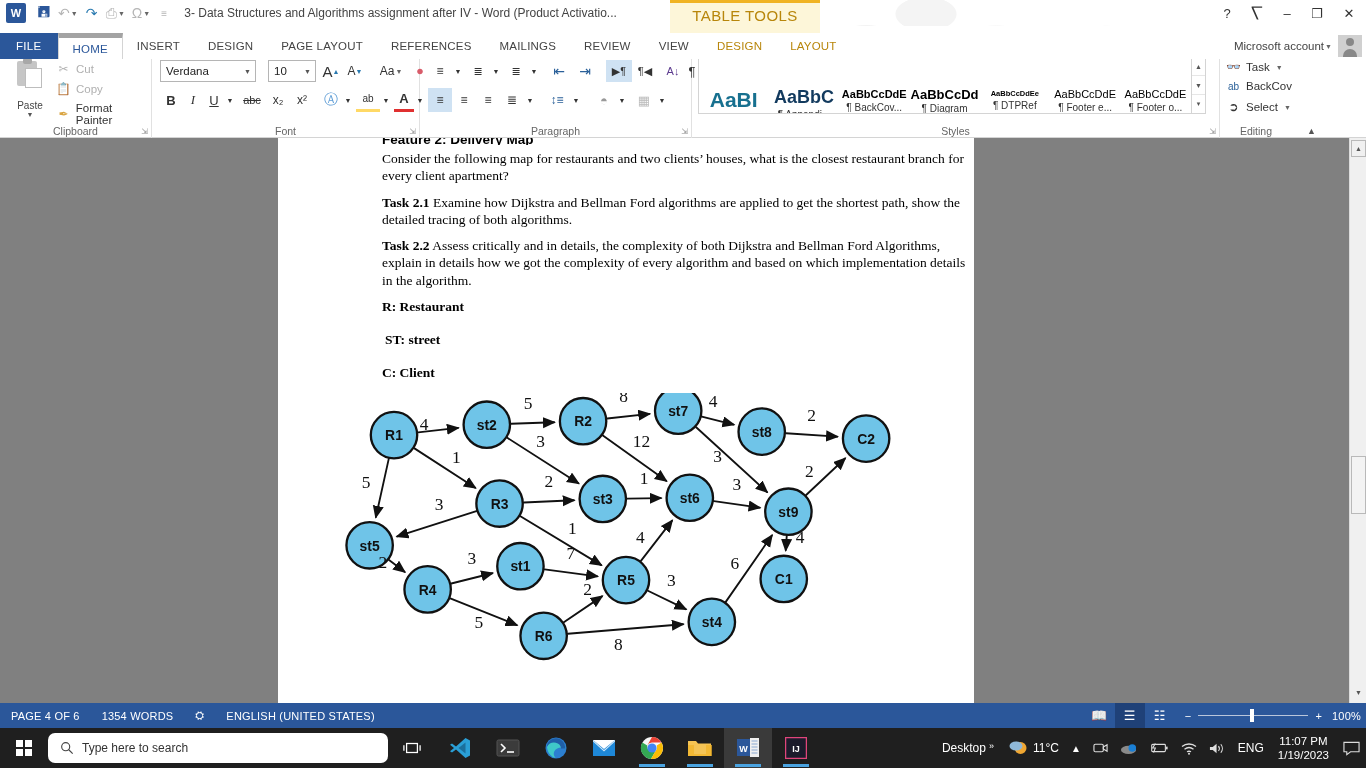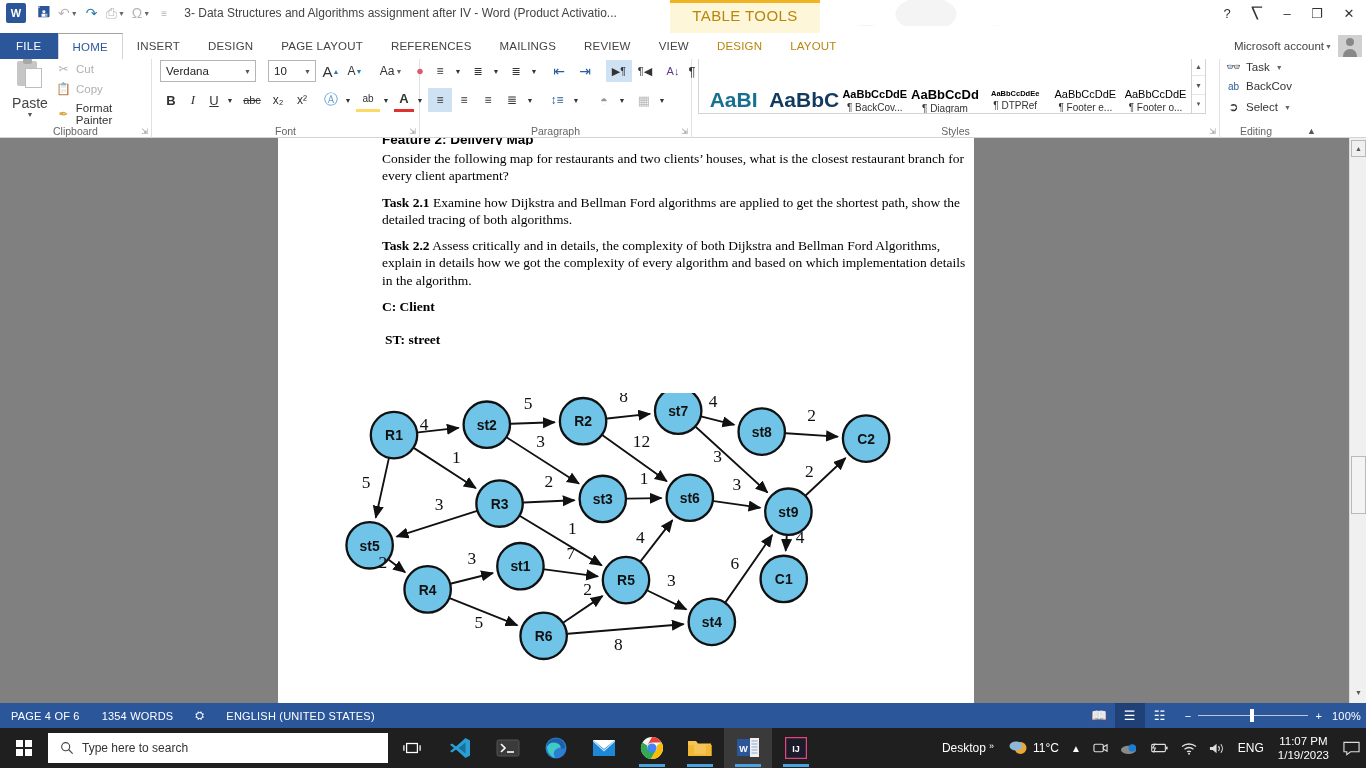--- a/index.html
+++ b/index.html
@@ -77,21 +77,21 @@
     margin-top: 7px;
   }
   .tab-file {
     background: #2b579a; color: #fff; padding: 0 16px;
     display: flex; align-items: center; font-size: 11.5px; letter-spacing: .3px;
   }
   .tab {
     padding: 0 14px; display: flex; align-items: center;
     font-size: 11.5px; color: #444; letter-spacing: .2px;
   }
-  .tab.active { color: #2b579a; background: #fff; border-top: 1px solid #a3a3a3;
+  .tab.active { color: #2b579a; background: #fff; border-top: 5px solid #a3a3a3;
     border-left: 1px solid #d4d4d4; border-right: 1px solid #d4d4d4; }
   .tab.tt { color: #b8860b; }
   .acct {
     position: absolute; right: 34px; top: 0; height: 26px;
     display: flex; align-items: center; font-size: 11.5px; color: #444;
   }
   .avatar {
     position: absolute; right: 4px; top: 2px; width: 24px; height: 22px;
     background: #d0d0d0;
     display: flex; align-items: flex-end; justify-content: center;
@@ -135,21 +135,21 @@
     background: #c6c6c6; border-radius: 2px;
   }
   .clipboard-glyph .clip {
     position: absolute; left: 6px; top: 0; width: 9px; height: 6px;
     background: #a8a8a8; border-radius: 2px;
   }
   .clipboard-glyph .page {
     position: absolute; left: 8px; top: 10px; width: 17px; height: 20px;
     background: #fff; border: 1px solid #bdbdbd;
   }
-  .paste-label { font-size: 14px; color: #444; margin-top: 12px; }
+  .paste-label { font-size: 10px; color: #444; margin-top: 12px; }
   .paste-caret { font-size: 7px; color: #555; }
   .clip-item {
     position: absolute; left: 56px; display: flex; align-items: center;
     gap: 5px; font-size: 11.5px; color: #b0b0b0;
   }
   .clip-item.enabled { color: #333; }
   .ci-icon { width: 15px; text-align: center; font-size: 12px; }
 
   
   .g-font { width: 268px; }
@@ -293,21 +293,21 @@
     width: 48px; height: 40px; display: flex; align-items: center; justify-content: center;
   }
   .win-logo {
     width: 16px; height: 16px;
     display: grid; grid-template-columns: 1fr 1fr; grid-template-rows: 1fr 1fr; gap: 2px;
   }
   .win-logo i { background: #fff; display: block; }
   .search-box {
     width: 340px; height: 30px; background: #fff;
     display: flex; align-items: center; gap: 8px; padding: 0 12px;
-    color: #333; font-size: 12px;
+    color: #333; font-size: 12px; border-radius: 7px;
   }
   .tb-icon {
     width: 48px; height: 40px; display: flex; align-items: center; justify-content: center;
     position: relative;
   }
   .tb-icon.running::after {
     content: ''; position: absolute; bottom: 1px; left: 11px; width: 26px; height: 3px;
     background: #4aa3e0;
   }
   .tb-icon.active { background: #3a3a3a; }
@@ -543,21 +543,21 @@
     <div class="rgroup-dialog">⇲</div>
   </div>
 
   <div class="rgroup g-styles">
     <div class="styles-gallery">
       <div class="style-item">
         <div class="style-prev" style="font-size:21px;font-weight:bold;color:#17708f">AaBI</div>
         <div class="style-name">¶ Appendix</div>
       </div>
       <div class="style-item">
-        <div class="style-prev" style="font-size:21px;font-weight:bold;color:#123a5e">AaBbC</div>
+        <div class="style-prev" style="font-size:18px;font-weight:bold;color:#123a5e">AaBbC</div>
         <div class="style-name">¶ Appendi...</div>
       </div>
       <div class="style-item">
         <div class="style-prev" style="font-size:11px;font-weight:bold">AaBbCcDdE</div>
         <div class="style-name">¶ BackCov...</div>
       </div>
       <div class="style-item">
         <div class="style-prev" style="font-size:13px;font-weight:bold">AaBbCcDd</div>
         <div class="style-name">¶ Diagram</div>
       </div>
@@ -609,22 +609,23 @@
     <div class="clipped-head">Feature 2: Delivery Map</div>
 
     <div class="doc-body" style="top:12px">
       <div class="p">Consider the following map for restaurants and two clients’ houses, what is the closest restaurant branch for every client apartment?</div>
       <div class="p">
         <span class="b">Task 2.1</span><span> Examine how Dijkstra and Bellman Ford algorithms are applied to get the shortest path, show the detailed tracing of both algorithms.</span>
       </div>
       <div class="p">
         <span class="b">Task 2.2</span><span> Assess critically and in details, the complexity of both Dijkstra and Bellman Ford Algorithms, explain in details how we got the complexity of every algorithm and based on which implementation details in the algorithm.</span>
       </div>
+      <div class="p kv">R: Restaurant</div>
+      <div class="p kv" style="padding-left:3px">ST: street</div>
       <div class="p kv">C: Client</div>
-      <div class="p kv" style="padding-left:3px">ST: street</div>
     </div>
 
     <div class="graph">
       <svg id="graph-svg" width="696" height="300" viewBox="0 0 600 240">
         <defs>
           <marker id="arw" markerWidth="7" markerHeight="7" refX="6" refY="3" orient="auto" markerUnits="strokeWidth">
             <path d="M0,0 L7,3 L0,6 z" fill="#111"></path>
           </marker>
         </defs>
         <g id="edge-layer">

